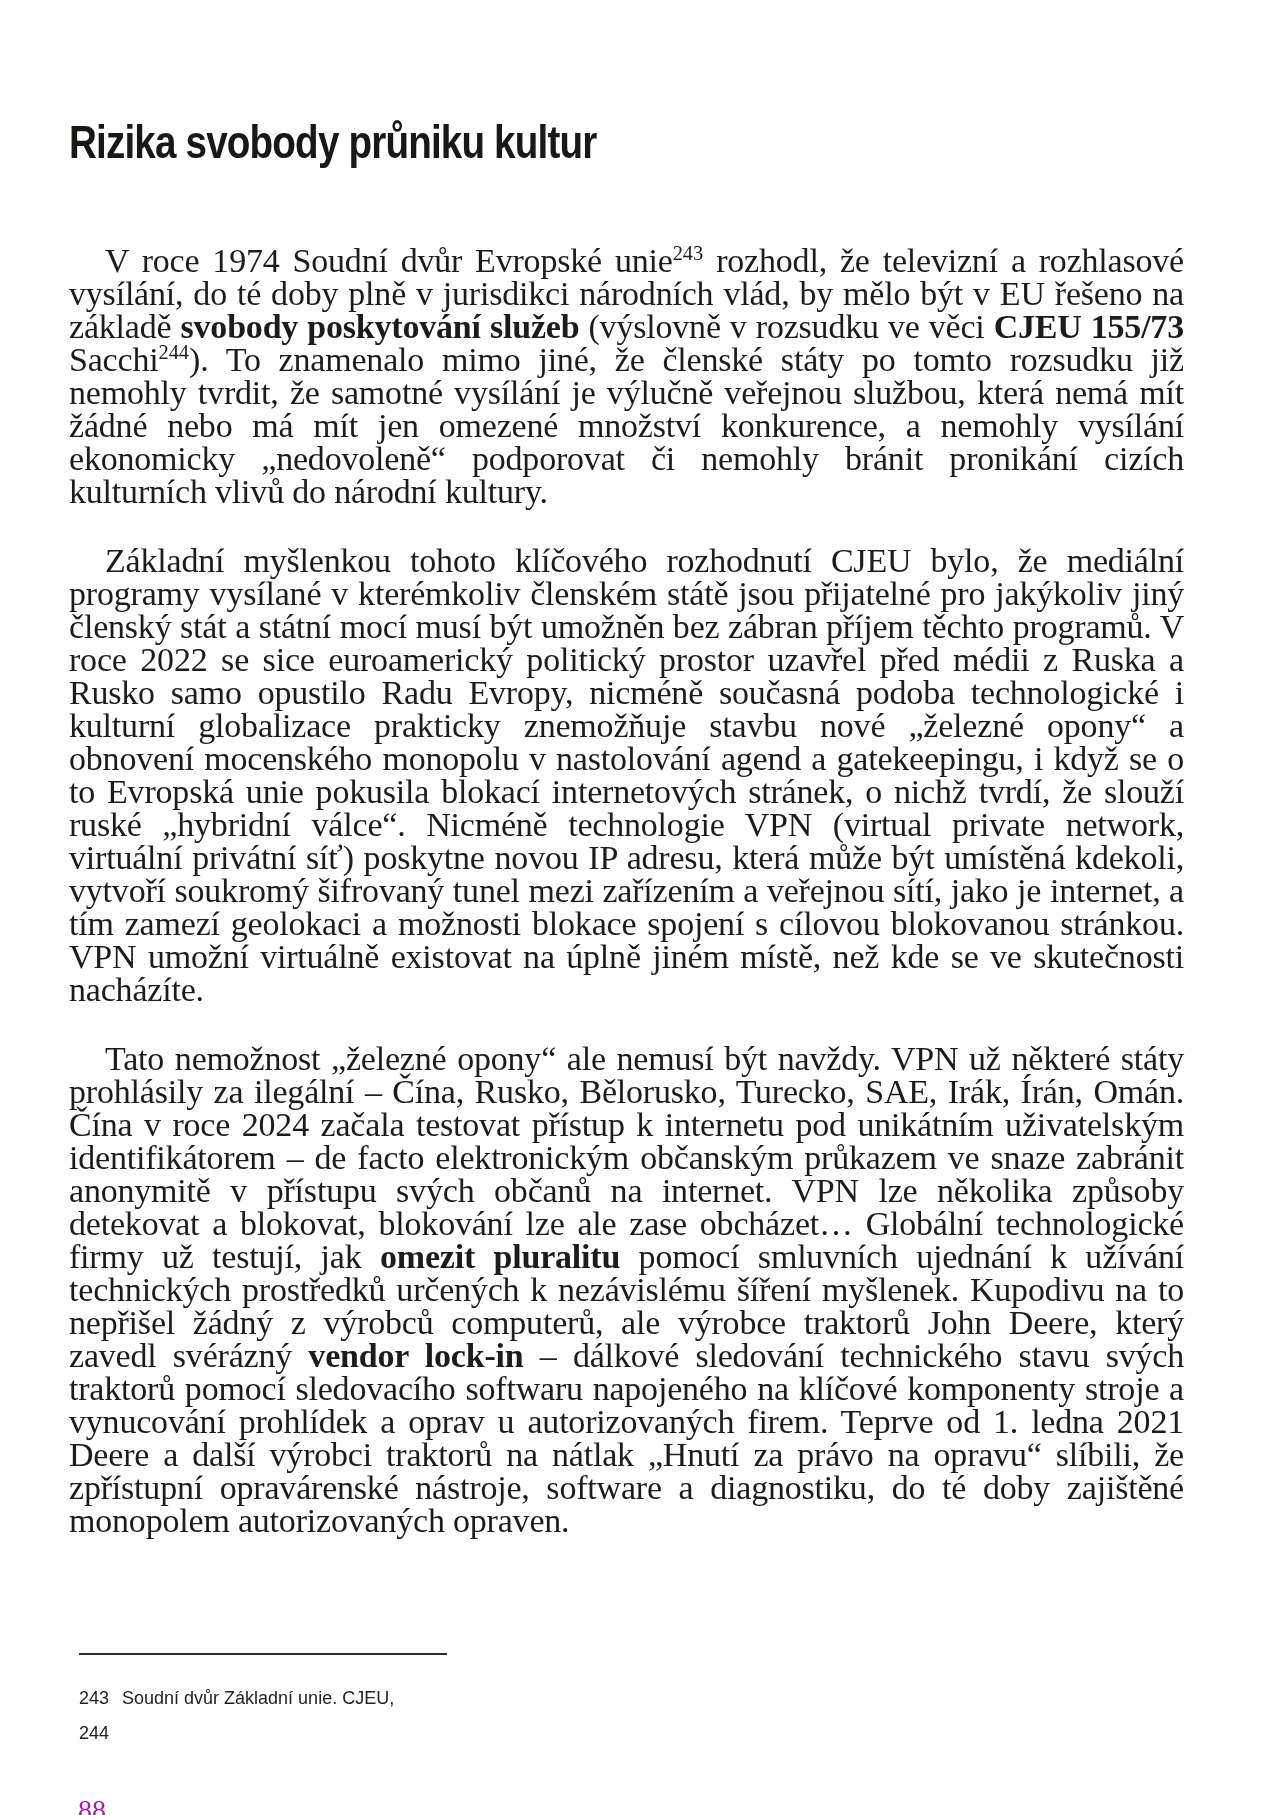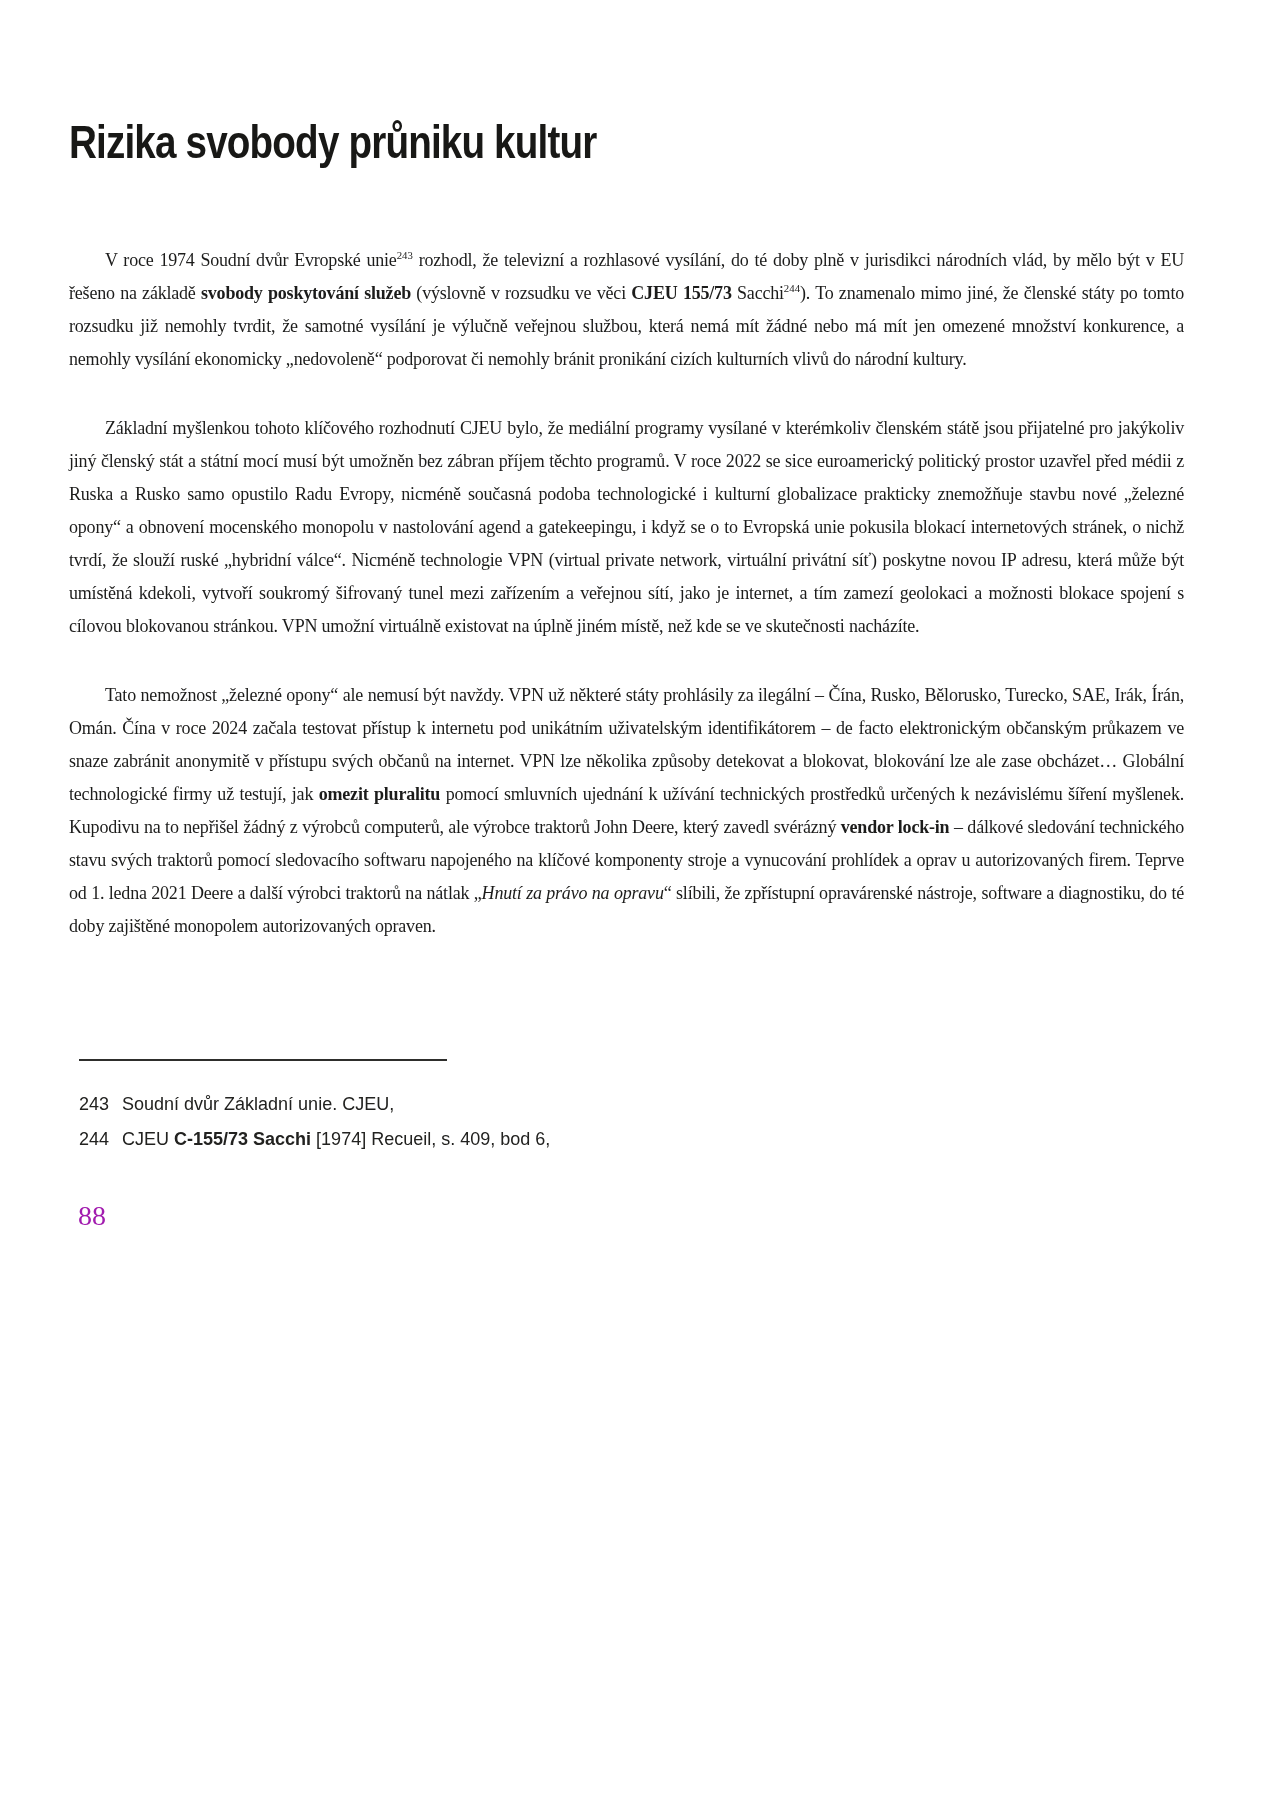--- a/index.html
+++ b/index.html
@@ -27,31 +27,31 @@
     line-height: 1.1;
     letter-spacing: -1px;
     color: #181816;
     white-space: nowrap;
     transform: scaleX(0.84);
     transform-origin: 0 50%;
   }
   .body-text { margin-top: 76px; }
   p.para {
     margin: 0;
-    font-size: 18px;
+    font-size: 34px;
     line-height: 33px;
     text-align: justify;
     text-indent: 36px;
     letter-spacing: -0.2px;
     hyphens: manual;
     -webkit-hyphens: manual;
   }
   p.para + p.para { margin-top: 36px; }
   .run-bold { font-weight: bold; }
-  .run-italic { font-style: italic; }
+  .run-italic { }
   sup.run-sup {
     font-size: 60%;
     line-height: 0;
     letter-spacing: 0;
   }
   .fn-rule {
     margin-top: 116px;
     margin-left: 10px;
     width: 368px;
     height: 2px;
@@ -98,21 +98,20 @@
     <div class="footnotes">
       <div class="footnote">
         <div class="fn-num">243</div>
         <div class="fn-body">
           <div class="fn-line"><span>Soudní dvůr Základní unie. CJEU,</span></div>
         </div>
       </div>
       <div class="footnote">
         <div class="fn-num">244</div>
         <div class="fn-body">
-          <div class="fn-line"><span>CJEU </span><span class="run-bold">C-155/73 Sacchi</span><span> [1974] Recueil, s. 409, bod 6,</span></div>
         </div>
       </div>
     </div>
 
     <div class="page-number">88</div>
 
   </div>
 </div>
 
 </body></html>

